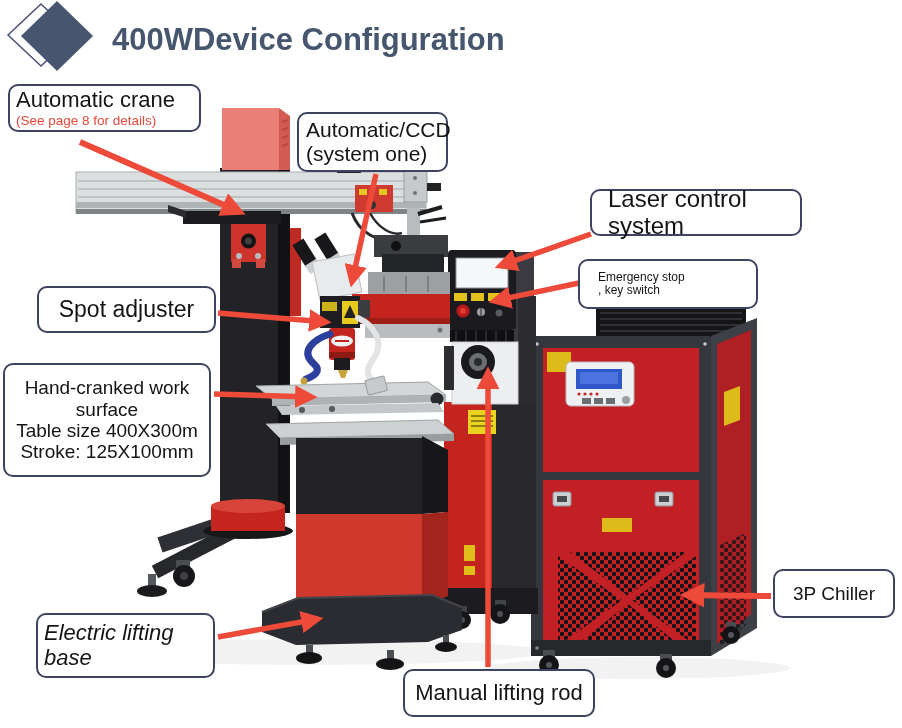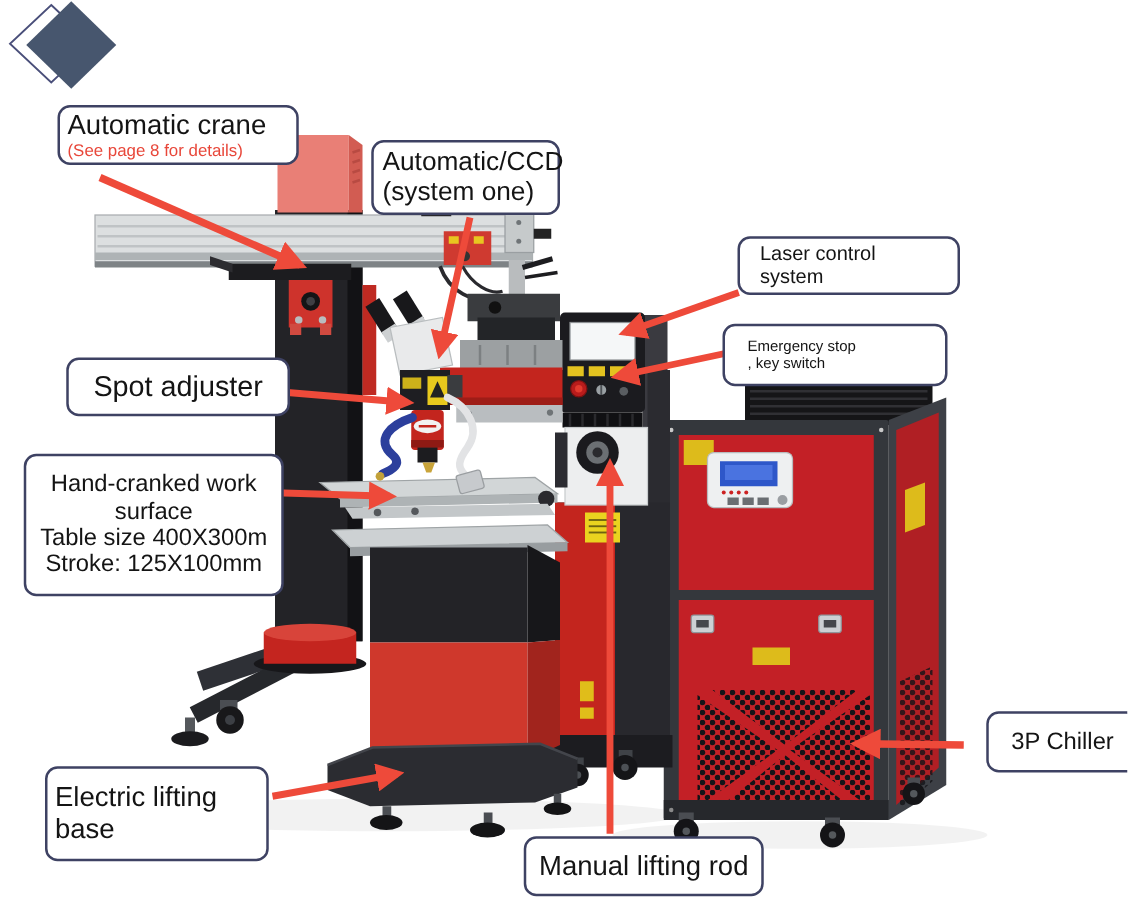--- a/index.html
+++ b/index.html
@@ -13,30 +13,30 @@
     position:absolute;left:112px;top:22px;margin:0;
     font-size:31px;font-weight:bold;color:#46566f;letter-spacing:0;
   }
   .callout{
     position:absolute;z-index:3;background:#ffffff;border:2px solid #3e4263;border-radius:10px;
     box-sizing:border-box;color:#141414;display:flex;flex-direction:column;justify-content:center;
     line-height:1.12;
   }
   .callout .note{color:#e8473a;}
   .c-left{align-items:flex-start;text-align:left;}
-  .c-center{align-items:center;text-align:center;margin-left:16px;}
-  #co-automatic-crane{left:8px;top:84px;width:193px;height:48px;padding:2px 6px;margin-left:38px;}
+  .c-center{align-items:center;text-align:center;}
+  #co-automatic-crane{left:8px;top:84px;width:193px;height:48px;padding:2px 6px;}
   #co-automatic-crane .lbl{font-size:22px;}
   #co-automatic-crane .note{font-size:13.5px;text-align:center;}
   #co-microscope{left:297px;top:112px;width:151px;height:60px;padding:2px 7px;font-size:21px;}
-  #co-laser-control{left:590px;top:189px;width:178px;height:47px;padding:2px 20px 2px 16px;font-size:16px;}
+  #co-laser-control{left:590px;top:189px;width:212px;height:47px;padding:2px 20px 2px 16px;font-size:24px;}
   #co-emergency{left:578px;top:259px;width:180px;height:50px;padding:2px 4px 2px 18px;font-size:12px;}
   #co-spot-adjuster{left:37px;top:286px;width:179px;height:47px;font-size:23px;}
   #co-work-surface{left:3px;top:363px;width:208px;height:114px;padding:0 6px;font-size:19px;}
-  #co-electric-base{left:36px;top:613px;width:179px;height:76px;padding:2px 6px;font-size:22px;}
+  #co-electric-base{left:36px;top:613px;width:179px;height:65px;padding:2px 6px;font-size:22px;font-style:italic;}
   #co-manual-rod{left:403px;top:669px;width:192px;height:48px;font-size:22px;}
   #co-chiller{left:773px;top:569px;width:122px;height:49px;font-size:19px;align-items:center;}
   .blk{display:block;}
 </style>
 </head>
 <body>
 
 <div class="stage">
 
   <svg class="scene" width="902" height="728" viewBox="0 0 902 728">
@@ -325,20 +325,21 @@
       <line x1="488" y1="667" x2="488" y2="372" marker-end="url(#ah)"></line>
       <line x1="218" y1="637" x2="318" y2="619" marker-end="url(#ah)"></line>
       <line x1="771" y1="596" x2="686" y2="595" stroke-width="6" marker-end="url(#ah)"></line>
     </g>
   </svg>
 
   <svg class="logo" width="100" height="78" viewBox="0 0 100 78">
     <polygon points="37,4 70,35 37,66 4,35" fill="none" stroke="#4a4f7a" stroke-width="1.5"></polygon>
     <polygon points="53,1 89,36 53,71 17,36" fill="#47566e"></polygon>
   </svg>
+  <h1 class="title">400WDevice Configuration</h1>
 
   <div class="callout c-left" id="co-automatic-crane">
     <span class="lbl blk">Automatic crane</span>
     <span class="note blk">(See page 8 for details)</span>
   </div>
 
   <div class="callout c-left" id="co-microscope">
     <span class="blk">Automatic/CCD</span>
     <span class="blk">(system one)</span>
   </div>

